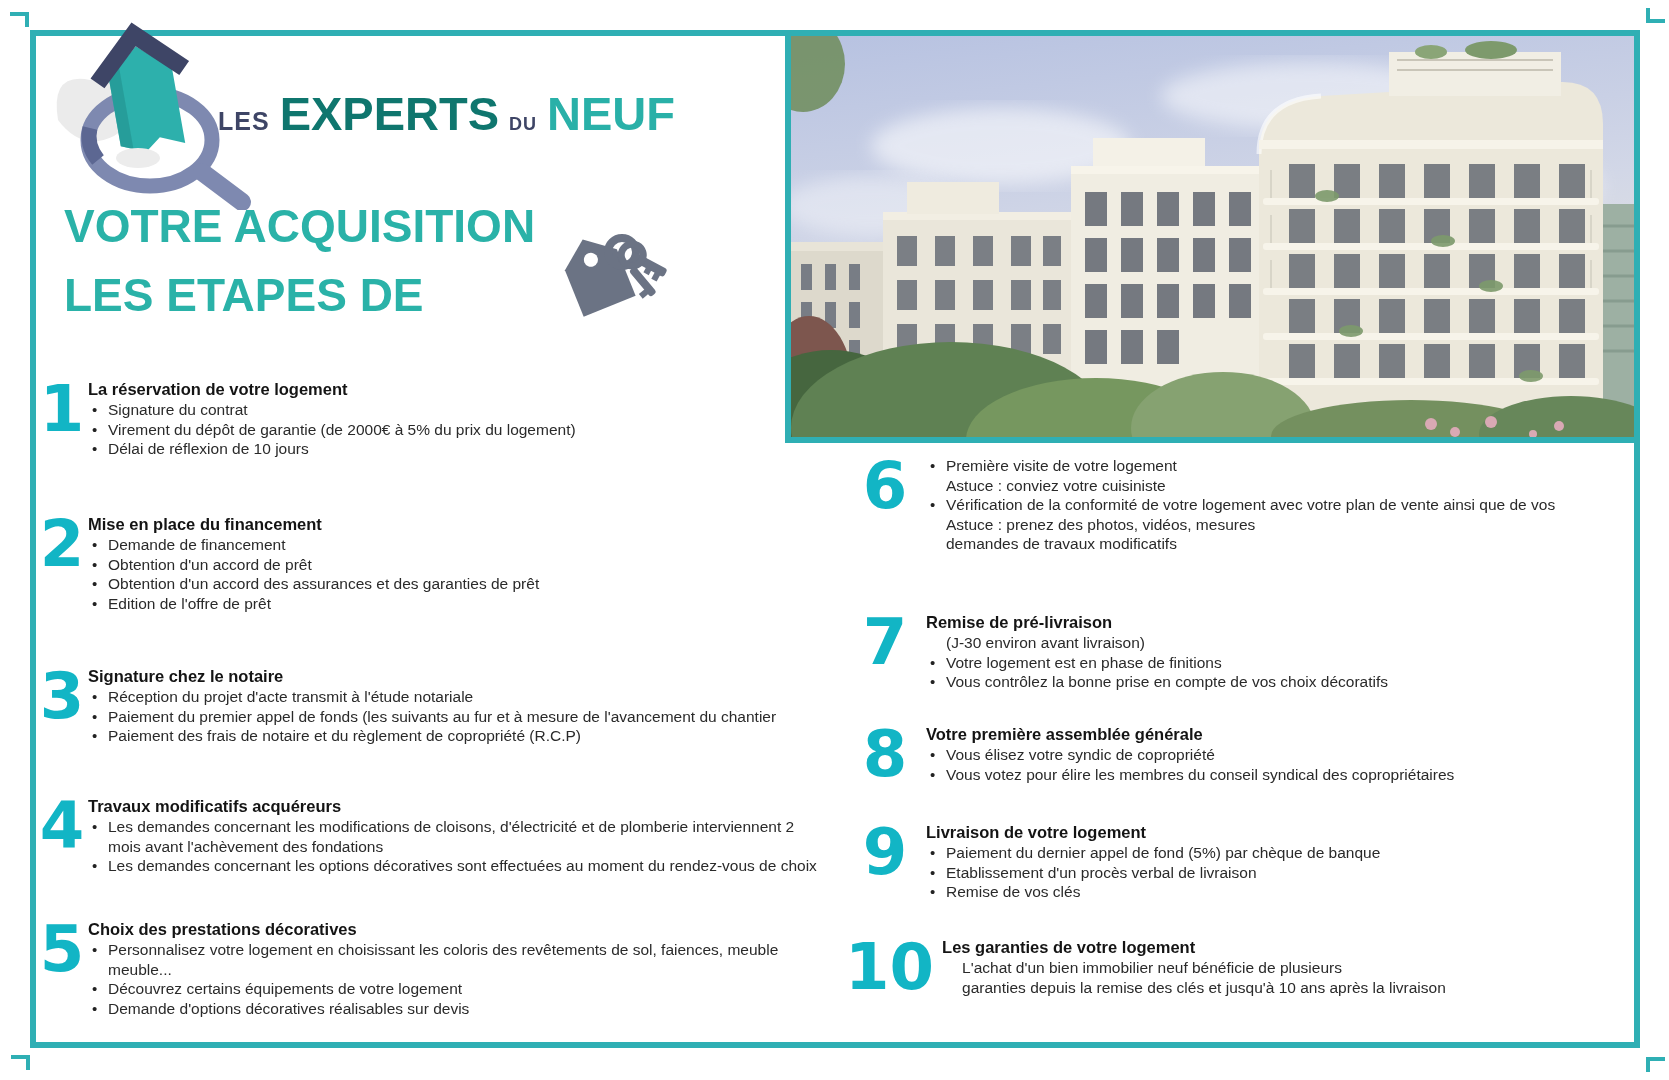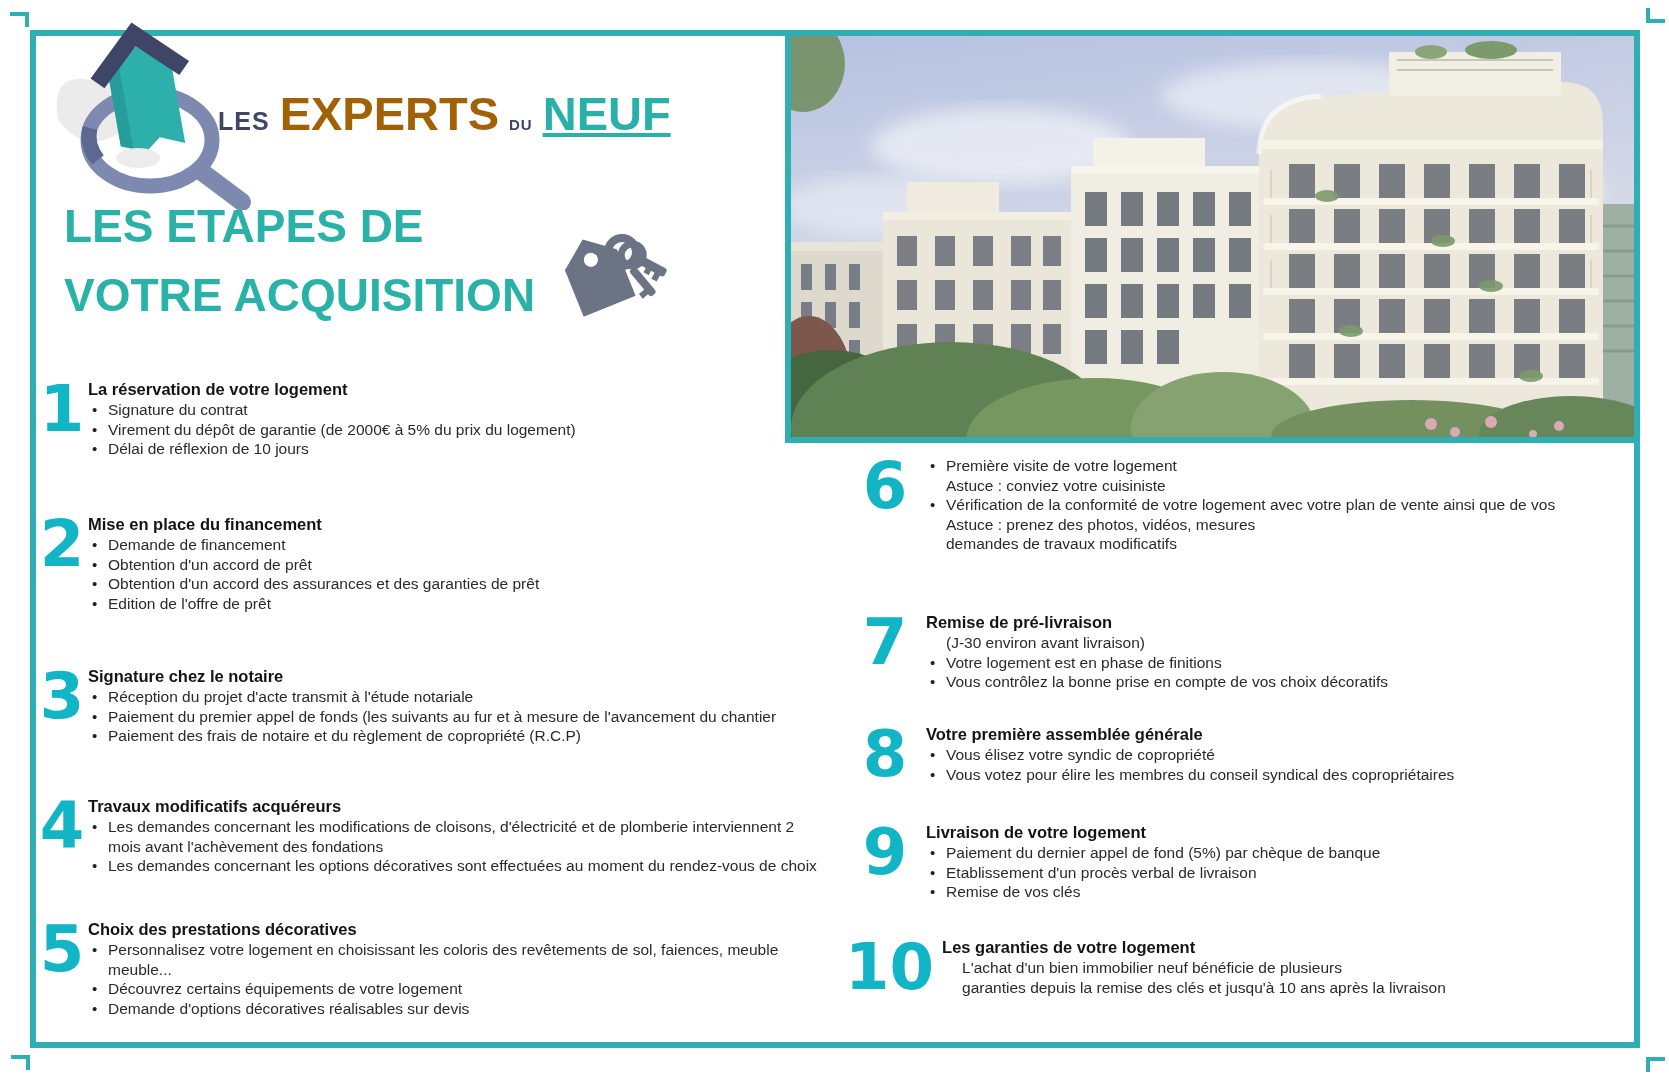--- a/index.html
+++ b/index.html
@@ -13,23 +13,23 @@
   .corner.tl{left:10px;top:12px;border-top:4px solid #2FAFB4;border-right:4px solid #2FAFB4;}
   .corner.tr{left:1646px;top:8px;border-bottom:4px solid #2FAFB4;border-left:4px solid #2FAFB4;}
   .corner.bl{left:11px;top:1055px;border-top:4px solid #2FAFB4;border-right:4px solid #2FAFB4;}
   .corner.br{left:1646px;top:1057px;border-top:4px solid #2FAFB4;border-left:4px solid #2FAFB4;}
 
   
   .logo-wrap{position:absolute;left:40px;top:0px;width:660px;height:210px;}
   .logo-art{position:absolute;left:0;top:0;}
   .logo-text{position:absolute;left:178px;top:86px;display:flex;align-items:baseline;white-space:nowrap;text-align:center;}
   .logo-les{font-size:25px;font-weight:600;color:#3E4566;letter-spacing:1px;}
-  .logo-experts{font-size:47px;font-weight:800;color:#a16207;margin-left:10px;letter-spacing:0px;}
-  .logo-du{font-size:15px;font-weight:700;color:#3E4566;margin-left:10px;letter-spacing:1px;}
-  .logo-neuf{font-size:47px;font-weight:800;color:#29B0A8;margin-left:10px;text-decoration:underline;}
+  .logo-experts{font-size:47px;font-weight:800;color:#0f766e;margin-left:10px;letter-spacing:0px;}
+  .logo-du{font-size:18px;font-weight:700;color:#3E4566;margin-left:10px;letter-spacing:1px;}
+  .logo-neuf{font-size:47px;font-weight:800;color:#29B0A8;margin-left:10px;}
 
   
   .title{position:absolute;left:64px;top:192px;font-size:46px;line-height:69px;
          font-weight:800;color:#2AB2A8;letter-spacing:0px;}
 
   .key-icon{position:absolute;left:548px;top:218px;}
 
   
   .photo{position:absolute;left:785px;top:30px;width:855px;height:413px;
          box-sizing:border-box;border:6px solid #2FAFB4;background:#d3d8e8;}
@@ -254,22 +254,22 @@
     </svg>
     <div class="logo-text">
       <span class="logo-les">LES</span>
       <span class="logo-experts">EXPERTS</span>
       <span class="logo-du">DU</span>
       <span class="logo-neuf">NEUF</span>
     </div>
   </div>
 
   <div class="title">
+    <div>VOTRE ACQUISITION</div>
     <div>LES ETAPES DE</div>
-    <div>VOTRE ACQUISITION</div>
   </div>
 
   <svg class="key-icon" width="130" height="105" viewBox="0 0 130 105">
     <g fill="#6B7384">
       <g transform="rotate(-22 45 55)">
         <path d="M20,42 L48,20 L76,42 L76,92 L20,92 Z"></path>
         <circle cx="48" cy="42" r="7" fill="#ffffff"></circle>
       </g>
       <circle cx="74" cy="34" r="14" fill="none" stroke="#6B7384" stroke-width="8"></circle>
       <g transform="rotate(28 86 38)">

